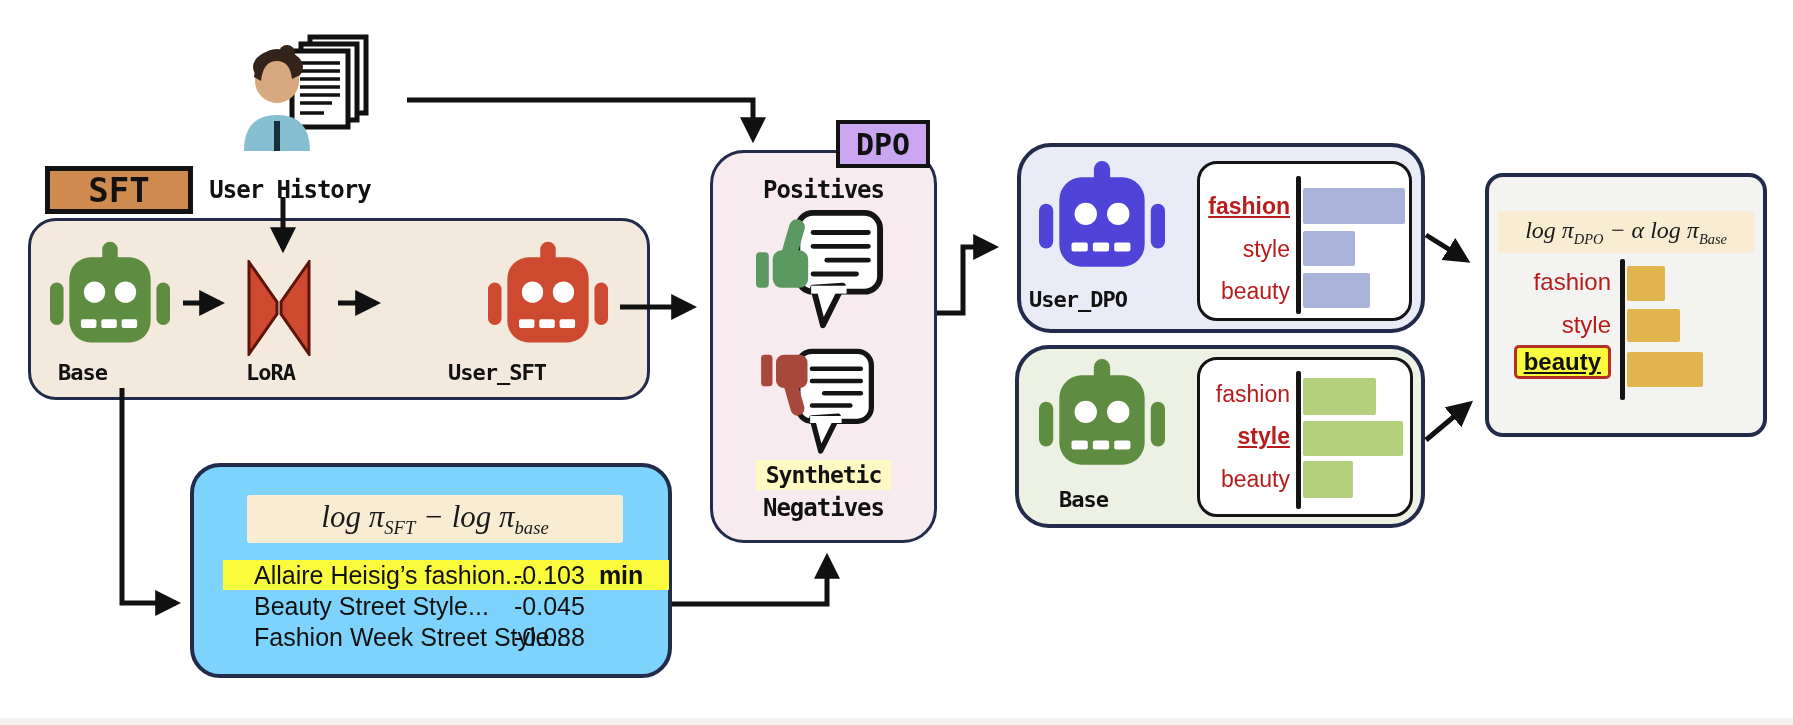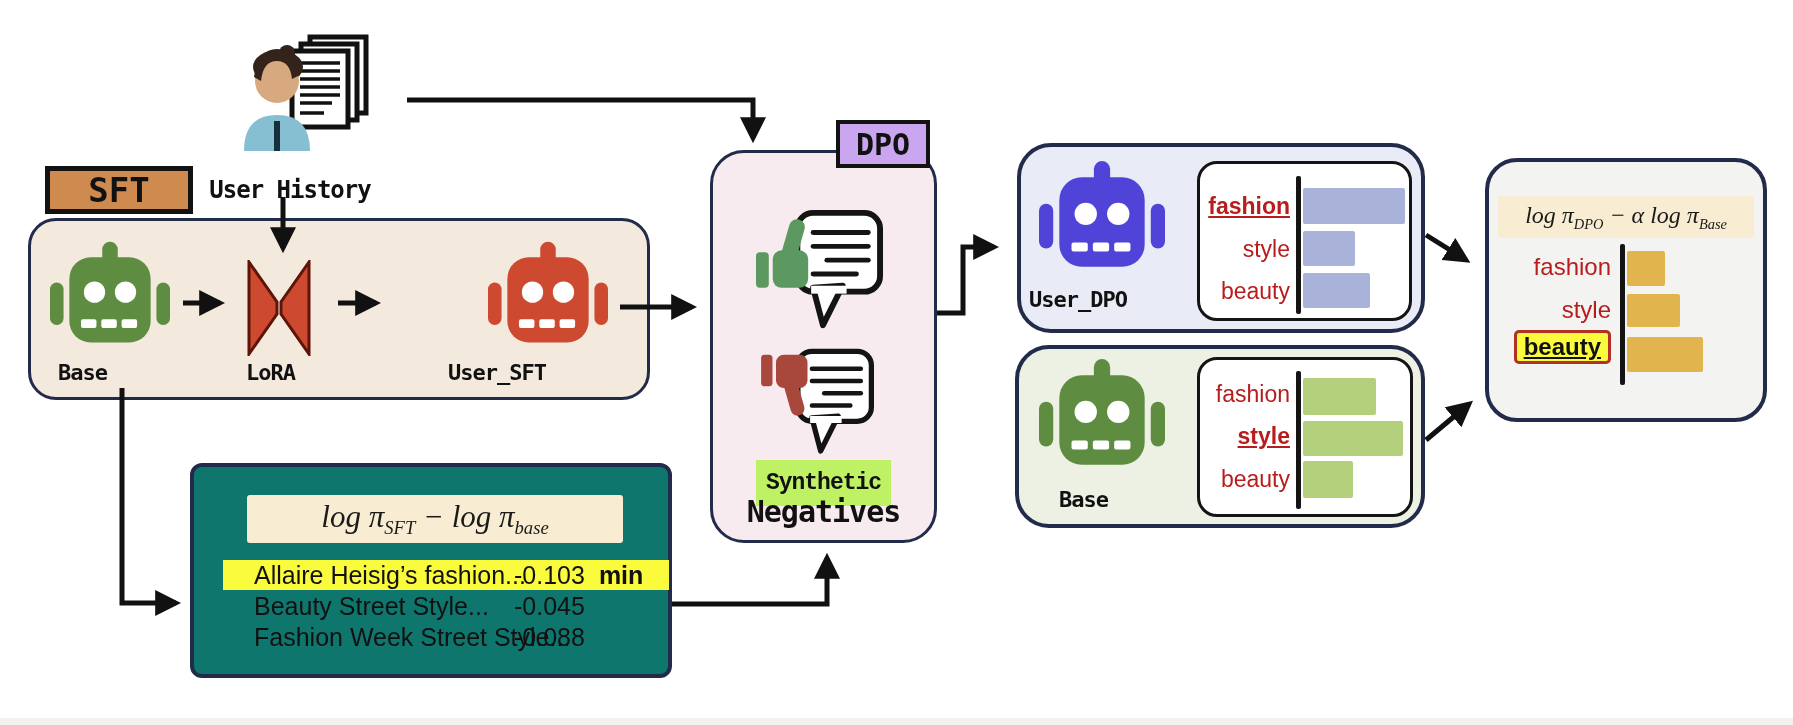--- a/index.html
+++ b/index.html
@@ -93,20 +93,21 @@
   <circle cx="78" cy="52" r="11" fill="#fff"></circle>
   <rect x="32" y="80" width="16" height="9" rx="2" fill="#fff"></rect>
   <rect x="53" y="80" width="16" height="9" rx="2" fill="#fff"></rect>
   <rect x="74" y="80" width="16" height="9" rx="2" fill="#fff"></rect>
 </svg></div>
   <div class="node-label mono" style="left:448px;top:360px;width:200px;z-index:2;">User_SFT</div>
 
   <div class="box" style="left:710px;top:150px;width:227px;height:393px;background:#f7ebf0;border-width:3px;border-radius:34px;"></div>
   <div class="tag mono" style="left:836px;top:120px;width:94px;height:48px;background:#c9a6ef;font-size:30px;border-width:4px;">DPO</div>
 
+  <div class="abs mono" style="left:710px;top:176px;width:227px;text-align:center;font-size:24px;letter-spacing:-1px;z-index:2;">Positives</div>
 
   <div class="abs" style="left:756px;top:206px;width:128px;height:128px;z-index:2;">
     <svg viewBox="0 0 130 128" width="128" height="128">
       <rect x="42" y="6" width="84" height="80" rx="16" fill="#fff" stroke="#141414" stroke-width="6"></rect>
       <polygon points="58,82 68,120 88,80" fill="#fff" stroke="#141414" stroke-width="6" stroke-linejoin="round"></polygon>
       <rect x="56" y="80" width="36" height="8" fill="#fff"></rect>
       <g stroke="#141414" stroke-width="5" stroke-linecap="round">
         <line x1="58" y1="26" x2="114" y2="26"></line>
           <line x1="58" y1="40" x2="114" y2="40"></line>
         <line x1="72" y1="54" x2="114" y2="54"></line>
@@ -133,23 +134,23 @@
       </g>
       <g fill="#a8473c">
         <rect x="0" y="10" width="13" height="36" rx="4"></rect>
         <rect x="17" y="10" width="36" height="38" rx="9"></rect>
         <rect x="30" y="38" width="16" height="42" rx="8" transform="rotate(-16 38 59)"></rect>
       </g>
     </svg>
   </div>
 
   <div class="abs" style="left:710px;top:308px;width:227px;text-align:center;z-index:2;top:460px;">
-    <span class="mono" style="display:inline-block;background:#bef264;padding:10px 10px;font-size:23px;letter-spacing:-1px;font-family:Liberation Mono, monospace;">Synthetic</span>
-  </div>
-  <div class="abs mono" style="left:710px;top:494px;width:227px;text-align:center;font-size:30px;letter-spacing:-1px;z-index:2;">Negatives</div>
+    <span class="mono" style="display:inline-block;background:#fef9c3;padding:2px 10px;font-size:23px;letter-spacing:-1px;">Synthetic</span>
+  </div>
+  <div class="abs mono" style="left:710px;top:494px;width:227px;text-align:center;font-size:24px;letter-spacing:-1px;z-index:2;">Negatives</div>
 
   <div class="box" style="left:1017px;top:143px;width:408px;height:190px;background:#e9ecf6;border-radius:34px;">
     <div class="robot" style="left:18px;top:12px;width:126px;height:118px;"><svg viewBox="0 0 124 112" width="100%" height="100%">
   <rect x="54" y="0" width="16" height="26" rx="8" fill="#5044d8"></rect>
   <rect x="20" y="16" width="84" height="88" rx="22" fill="#5044d8"></rect>
   <rect x="0" y="42" width="14" height="44" rx="7" fill="#5044d8"></rect>
   <rect x="110" y="42" width="14" height="44" rx="7" fill="#5044d8"></rect>
   <circle cx="46" cy="52" r="11" fill="#fff"></circle>
   <circle cx="78" cy="52" r="11" fill="#fff"></circle>
   <rect x="32" y="80" width="16" height="9" rx="2" fill="#fff"></rect>
@@ -185,39 +186,39 @@
       <div class="axis" style="left:96px;top:11px;height:138px;"></div>
       <div class="cat" style="left:2px;top:21px;width:88px;">fashion</div>
       <div class="cat hl" style="left:2px;top:63px;width:88px;">style</div>
       <div class="cat" style="left:2px;top:106px;width:88px;">beauty</div>
       <div class="bar" style="left: 103px; top: 18px; height: 37px; width: 73px; background: rgb(180, 208, 125);"></div>
       <div class="bar" style="left: 103px; top: 61px; height: 35px; width: 100px; background: rgb(180, 208, 125);"></div>
       <div class="bar" style="left: 103px; top: 101px; height: 37px; width: 50px; background: rgb(180, 208, 125);"></div>
     </div>
   </div>
 
-  <div class="box" style="left:1485px;top:158px;width:282px;height:264px;background:#f3f3f1;border-radius:32px;">
+  <div class="box" style="left:1485px;top:173px;width:282px;height:264px;background:#f3f3f1;border-radius:18px;">
     <div class="band" style="left:9px;top:34px;width:256px;height:42px;">
       <span class="formula" style="font-size:24px;">
         <span>log π</span><sub>DPO</sub><span> − α log π</span><sub>Base</sub>
       </span>
     </div>
     <div class="axis" style="left:131px;top:82px;height:141px;"></div>
     <div class="cat" style="left:0px;top:91px;width:122px;font-size:24px;">fashion</div>
     <div class="cat" style="left:0px;top:134px;width:122px;font-size:24px;">style</div>
     <div class="abs" style="left:0px;top:168px;width:122px;text-align:right;">
       <span style="display:inline-block;background:#fafb3d;border:3px solid #b23024;border-radius:5px;
                    padding:0 7px;font-size:24px;font-weight:bold;text-decoration:underline;color:#111;">beauty</span>
     </div>
     <div class="bar" style="left: 138px; top: 89px; height: 35px; width: 38px; background: rgb(226, 180, 78);"></div>
     <div class="bar" style="left: 138px; top: 132px; height: 33px; width: 53px; background: rgb(226, 180, 78);"></div>
     <div class="bar" style="left: 138px; top: 175px; height: 35px; width: 76px; background: rgb(226, 180, 78);"></div>
   </div>
 
-  <div class="box" style="left:190px;top:463px;width:482px;height:215px;background:#0f766e;border-radius:12px;">
+  <div class="box" style="left:190px;top:463px;width:482px;height:215px;background:#7dd3fc;border-radius:30px;">
     <div class="band" style="left:53px;top:28px;width:376px;height:48px;">
       <span class="formula" style="font-size:31px;">
         <span>log π</span><sub>SFT</sub><span> − log π</span><sub>base</sub>
       </span>
     </div>
     <div class="abs" style="left:29px;top:93px;width:446px;">
       <div class="row" style="top:0px;background:#fafb3d;">
         <span class="t">Allaire Heisig’s fashion...</span>
         <span class="v">-0.103</span>
         <span class="mintag">min</span>

